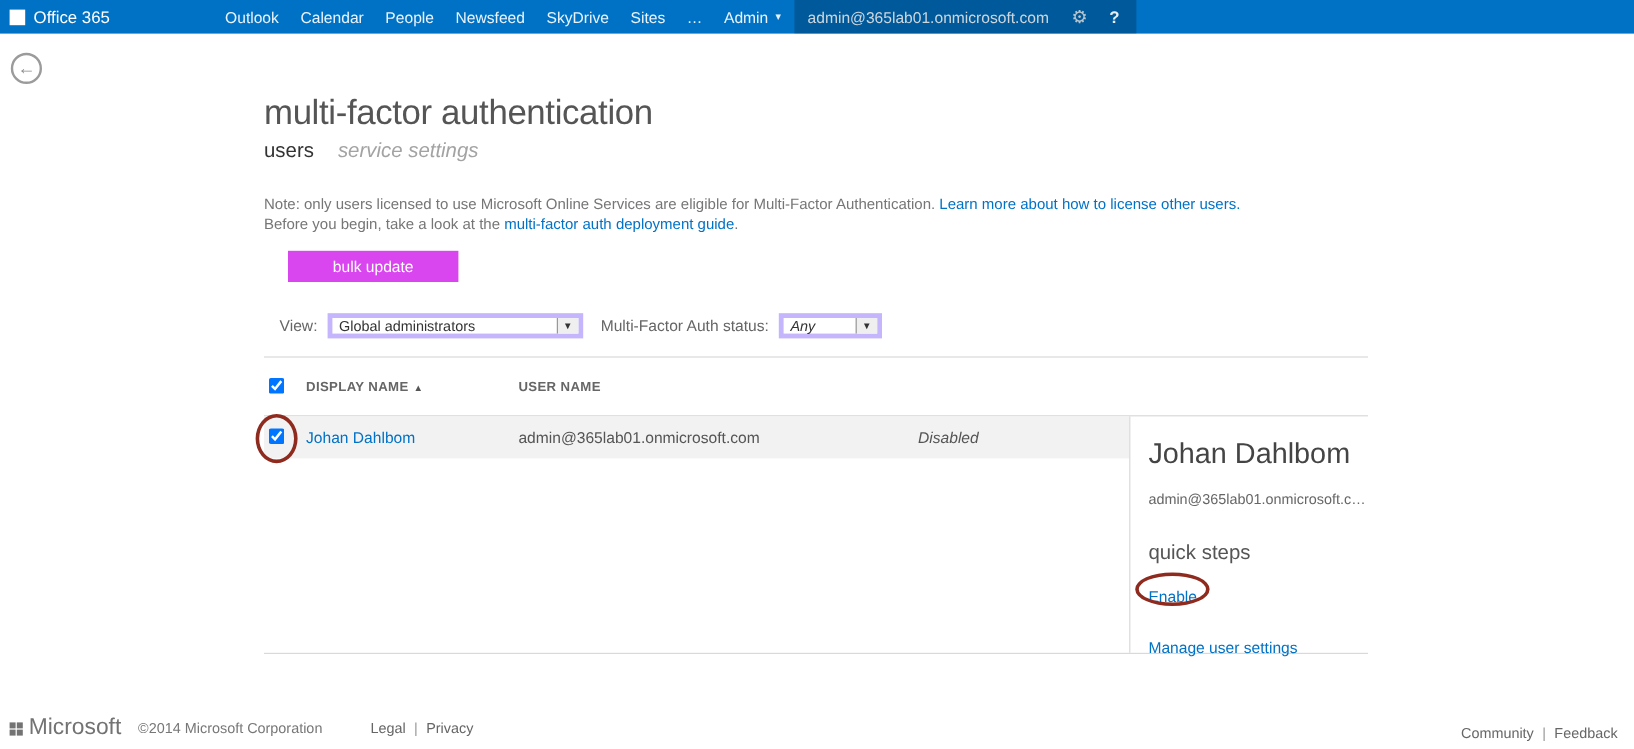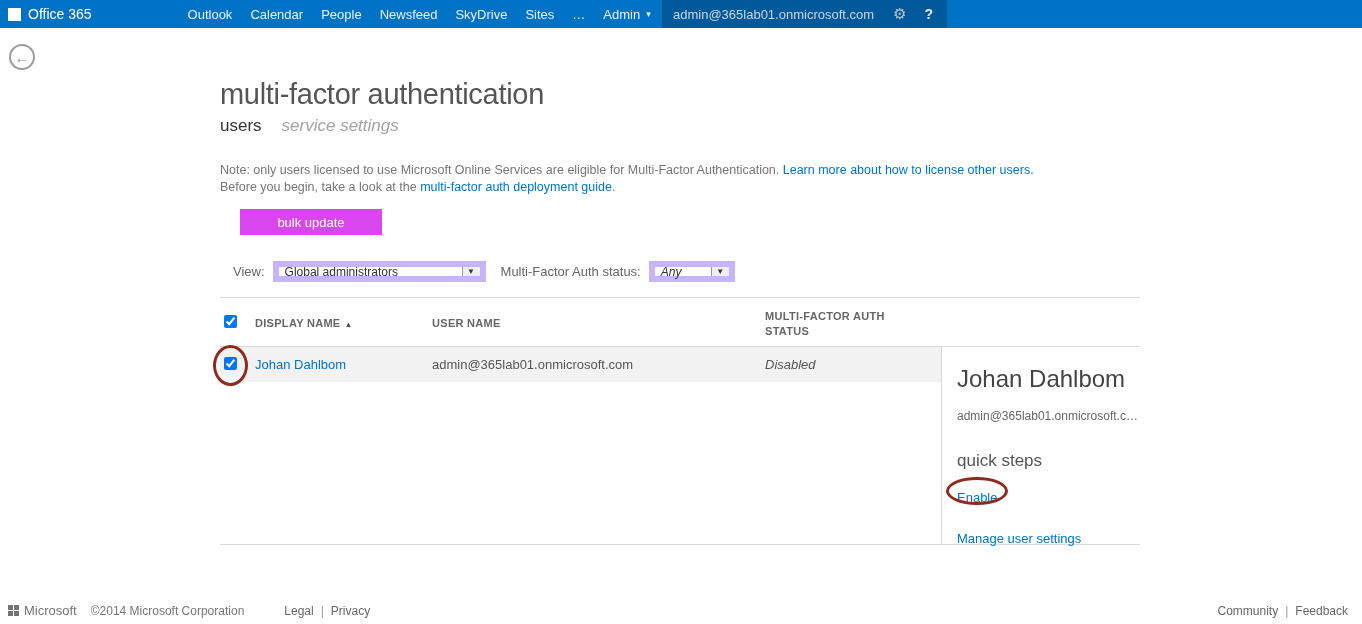--- a/index.html
+++ b/index.html
@@ -26,21 +26,21 @@
 
   
   .content { position: absolute; left: 220px; top: 70px; width: 920px; height: 480px; }
   .page-title { position: absolute; top: 8px; left: 0; font-size: 29px; font-weight: 300; color: #555; letter-spacing: -0.3px; }
   .tabs { position: absolute; top: 46px; left: 0; display: flex; gap: 20px; font-size: 17px; }
   .tab-active { color: #333; cursor: pointer; }
   .tab-inactive { color: #a3a3a3; cursor: pointer; font-style: italic; }
   .note { position: absolute; top: 92px; left: 0; font-size: 12.5px; color: #767676; line-height: 17px; }
   .bulk-btn { position: absolute; top: 139px; left: 20px; width: 142px; height: 26px; background: #d946ef; color: #fff; border: none; font-size: 13px; font-family: inherit; cursor: pointer; }
   .filters { position: absolute; top: 191px; left: 13px; display: flex; align-items: center; font-size: 13px; color: #666; }
-  .select { display: inline-flex; align-items: center; justify-content: space-between; border: 6px solid #c4b5fd; background: #fff; height: 21px; font-size: 12px; color: #333; margin-left: 8px; cursor: pointer; }
+  .select { display: inline-flex; align-items: center; justify-content: space-between; border: 4px solid #c4b5fd; background: #fff; height: 21px; font-size: 12px; color: #333; margin-left: 8px; cursor: pointer; }
   .select .txt { padding: 0 6px; white-space: nowrap; overflow: hidden; }
   .select .arrow { width: 18px; align-self: stretch; border-left: 1px solid #999; background: #efefef; display: flex; align-items: center; justify-content: center; font-size: 8px; color: #333; }
   .select-view { width: 213px; }
   .select-status { width: 86px; font-style: italic; }
   .status-label { margin-left: 15px; }
 
   
   .table { position: absolute; top: 227px; left: 0; width: 920px; }
   .thead { position: relative; height: 50px; border-top: 1px solid #d9d9d9; border-bottom: 1px solid #d9d9d9; font-size: 11px; font-weight: bold; color: #666; letter-spacing: 0.3px; }
   .th-check { position: absolute; left: 4px; top: 17px; }
@@ -67,21 +67,21 @@
   
   .ann { position: absolute; border: 3px solid #8E2A1E; border-radius: 50%; pointer-events: none; }
   .ann-checkbox { left: 213px; top: 345px; width: 35px; height: 41px; }
   .ann-enable { left: 946px; top: 477px; width: 62px; height: 28px; }
 
   
   .footer { position: absolute; left: 0; right: 0; bottom: 0; height: 26px; font-size: 12px; color: #777; }
   .footer-left { position: absolute; left: 8px; bottom: 6px; display: flex; align-items: center; }
   .ms-logo { display: grid; grid-template-columns: 5px 5px; grid-template-rows: 5px 5px; gap: 1px; margin-right: 5px; }
   .ms-logo i { background: #737373; }
-  .ms-brand { color: #737373; font-size: 13px; margin-right: 14px; }
+  .ms-brand { color: #737373; font-size: 19px; margin-right: 14px; }
   .copyright { margin-right: 40px; }
   .footer-sep { margin: 0 7px; color: #999; }
   .footer-link { color: #666; cursor: pointer; }
   .footer-right { position: absolute; right: 14px; bottom: 6px; display: flex; align-items: center; }
 </style>
 </head>
 <body>
 
 <div class="page">
 
@@ -142,21 +142,20 @@
       </span>
     </div>
 
     <div class="table">
       <div class="thead">
         <input class="th-check" type="checkbox" checked="" style="">
         <span class="th-display">
           <span>DISPLAY NAME</span><span class="sort-asc">▲</span>
         </span>
         <span class="th-user">USER NAME</span>
-        <span class="th-status">MULTI-FACTOR AUTH STATUS</span>
       </div>
 
       <div class="tbody">
         <div class="row">
           <input class="row-check" type="checkbox" checked="" style="">
           <a class="row-name">Johan Dahlbom</a>
           <span class="row-user">admin@365lab01.onmicrosoft.com</span>
           <span class="row-status">Disabled</span>
         </div>
 

